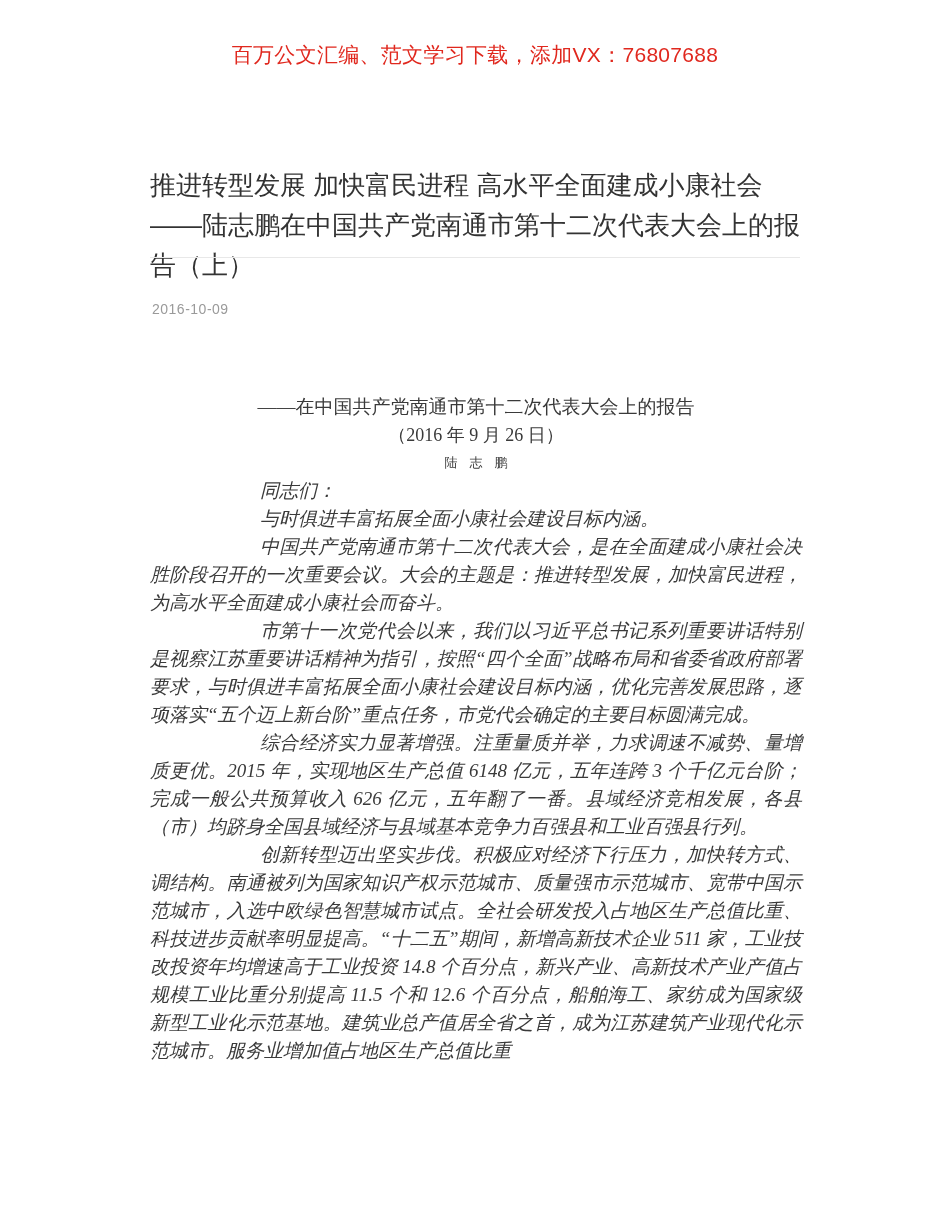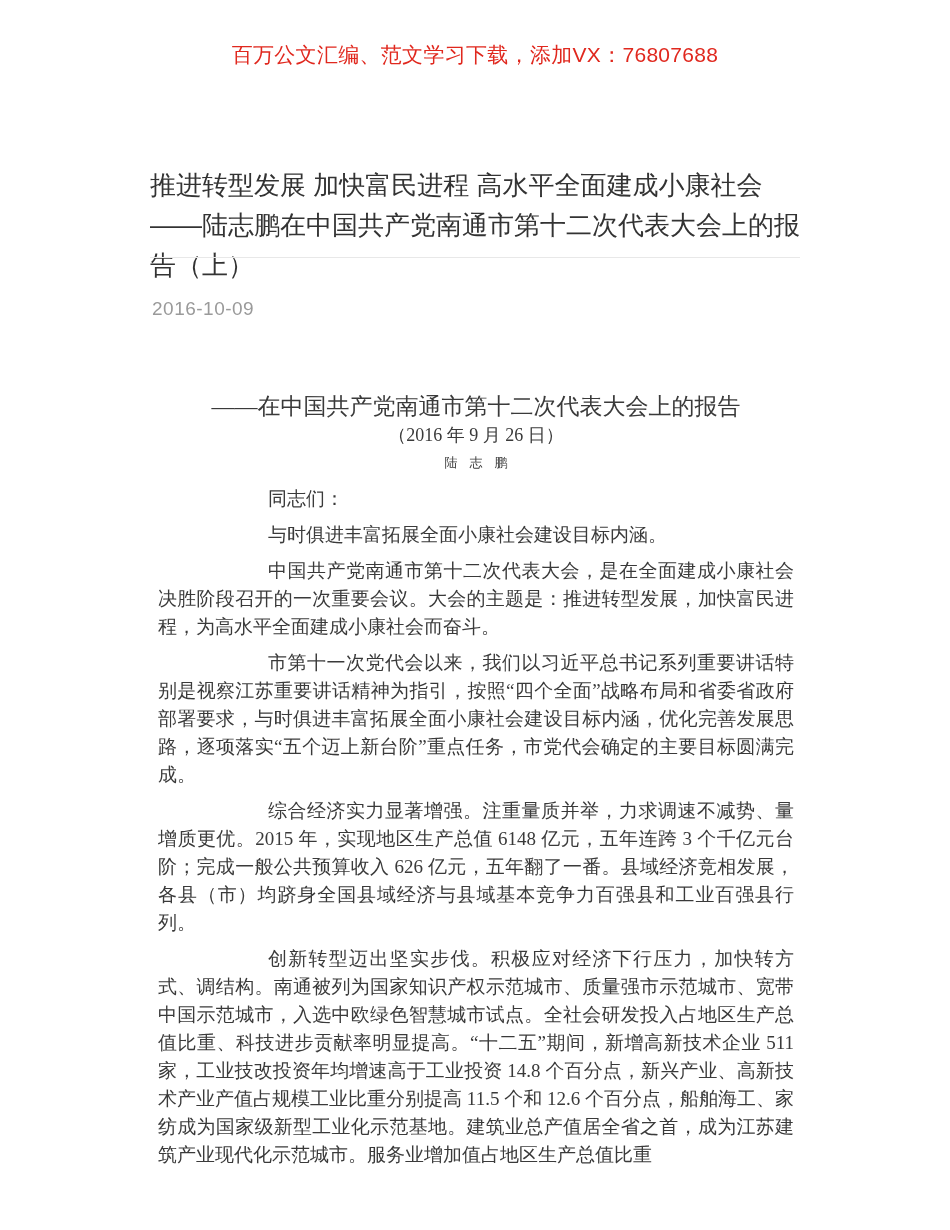--- a/index.html
+++ b/index.html
@@ -68,21 +68,21 @@
     height: 1px;
     background: #e8e8e8;
     border: 0;
     margin: 0;
   }
   .article-date {
     position: absolute;
     left: 152px;
     top: 297px;
     color: #9a9a9a;
-    font-size: 19px;
+    font-size: 14px;
     line-height: 24px;
     font-family: "Liberation Sans", "DejaVu Sans", sans-serif;
     letter-spacing: 0.5px;
   }
 
   
   .doc-body {
     position: absolute;
     left: 150px;
     top: 393px;
@@ -93,31 +93,32 @@
     line-height: 28px;
     text-align: justify;
     text-justify: inter-ideograph;
   }
   .doc-line-center {
     text-align: center;
     margin: 0;
     line-height: 28px;
     white-space: nowrap;
   }
-  .doc-line-center.subtitle { font-size: 23px; }
+  .doc-line-center.subtitle { font-size: 19px; }
   .doc-line-center.docdate  { font-size: 18px; }
   .doc-line-center.author {
     font-size: 13px;
     letter-spacing: 12px;
     padding-left: 12px;
   }
   .doc-para {
-    margin: 8px;
+    margin: 0;
     text-indent: 110px;
     line-height: 28px;
+    font-style: italic;
   }
 </style>
 </head>
 <body>
 
 <div class="page">
 
   <div class="promo-banner">
     <span class="promo-text">百万公文汇编、范文学习下载，添加VX：76807688</span>
   </div>

